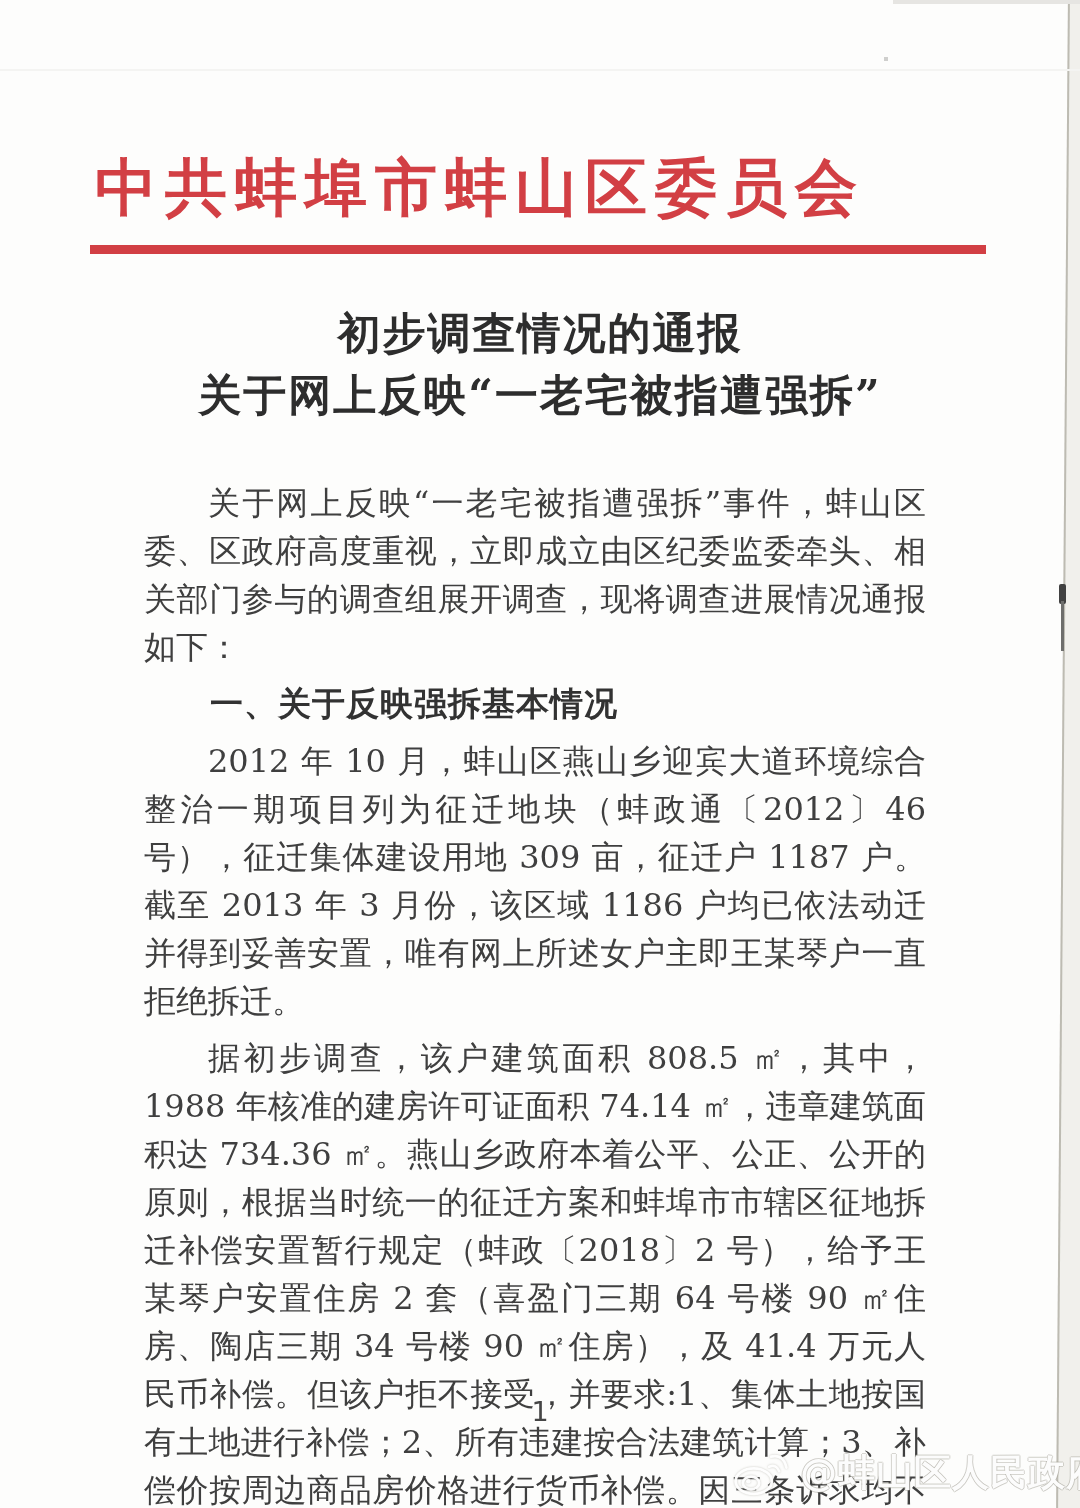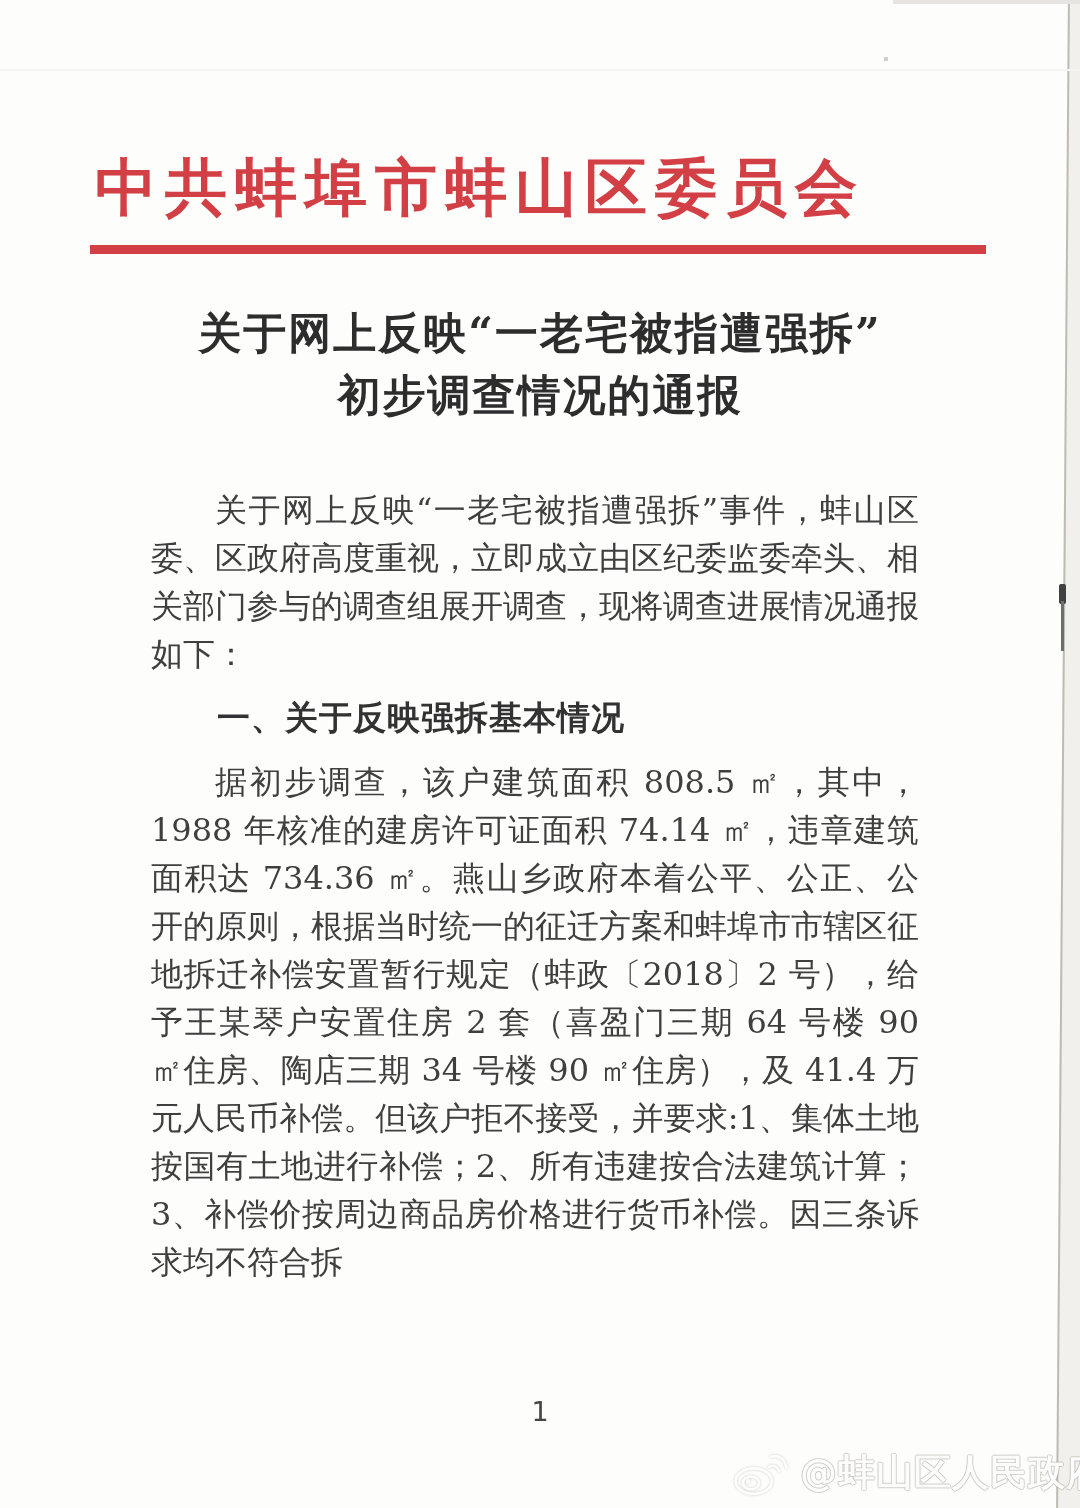--- a/index.html
+++ b/index.html
@@ -43,21 +43,21 @@
     text-align:center;color:#2d2d2d;
     font-size:43px;font-weight:700;letter-spacing:2px;line-height:62px;
   }
   
   .doc-body{
     position:absolute;left:135px;top:470px;width:800px;
     font-size:32px;line-height:48px;
     color:var(--ink);
     text-align:justify;
   }
-  .doc-body p{margin:16px;text-indent:2em;}
+  .doc-body p{margin:9px;text-indent:2em;}
   .section-heading{
     margin:3px 0 5px;text-indent:2em;
     font-family:"DejaVu Sans","Liberation Sans",sans-serif;
     font-weight:700;font-size:33px;color:#323232;
     letter-spacing:1px;
   }
   
   .page-number{
     position:absolute;left:0;top:1396px;width:1080px;
     text-align:center;font-size:27px;color:#454545;
@@ -87,27 +87,28 @@
   <div class="artifact-top-right"></div>
   <div class="artifact-faint-line"></div>
   <div class="artifact-speck"></div>
   <div class="clip-top"></div>
   <div class="clip-stem"></div>
 
   <div class="org-header">中共蚌埠市蚌山区委员会</div>
   <div class="red-rule"></div>
 
   <div class="doc-title">
+    <div>初步调查情况的通报</div>
     <div>关于网上反映“一老宅被指遭强拆”</div>
-    <div>初步调查情况的通报</div>
   </div>
 
   <div class="doc-body">
     <p>关于网上反映“一老宅被指遭强拆”事件，蚌山区委、区政府高度重视，立即成立由区纪委监委牵头、相关部门参与的调查组展开调查，现将调查进展情况通报如下：</p>
     <p class="section-heading">一、关于反映强拆基本情况</p>
+    <p>2012 年 10 月，蚌山区燕山乡迎宾大道环境综合整治一期项目列为征迁地块（蚌政通〔2012〕46 号），征迁集体建设用地 309 亩，征迁户 1187 户。截至 2013 年 3 月份，该区域 1186 户均已依法动迁并得到妥善安置，唯有网上所述女户主即王某琴户一直拒绝拆迁。</p>
     <p>据初步调查，该户建筑面积 808.5 ㎡，其中，1988 年核准的建房许可证面积 74.14 ㎡，违章建筑面积达 734.36 ㎡。燕山乡政府本着公平、公正、公开的原则，根据当时统一的征迁方案和蚌埠市市辖区征地拆迁补偿安置暂行规定（蚌政〔2018〕2 号），给予王某琴户安置住房 2 套（喜盈门三期 64 号楼 90 ㎡住房、陶店三期 34 号楼 90 ㎡住房），及 41.4 万元人民币补偿。但该户拒不接受，并要求:1、集体土地按国有土地进行补偿；2、所有违建按合法建筑计算；3、补偿价按周边商品房价格进行货币补偿。因三条诉求均不符合拆</p>
   </div>
 
   <div class="page-number">1</div>
 
   <div class="watermark">
     <span class="watermark-icon">
       <svg width="58" height="48" viewBox="0 0 64 52">
         <ellipse class="wm-stroke" cx="24" cy="35" rx="20" ry="14"></ellipse>
         <ellipse class="wm-stroke" cx="21" cy="37" rx="9" ry="7"></ellipse>

